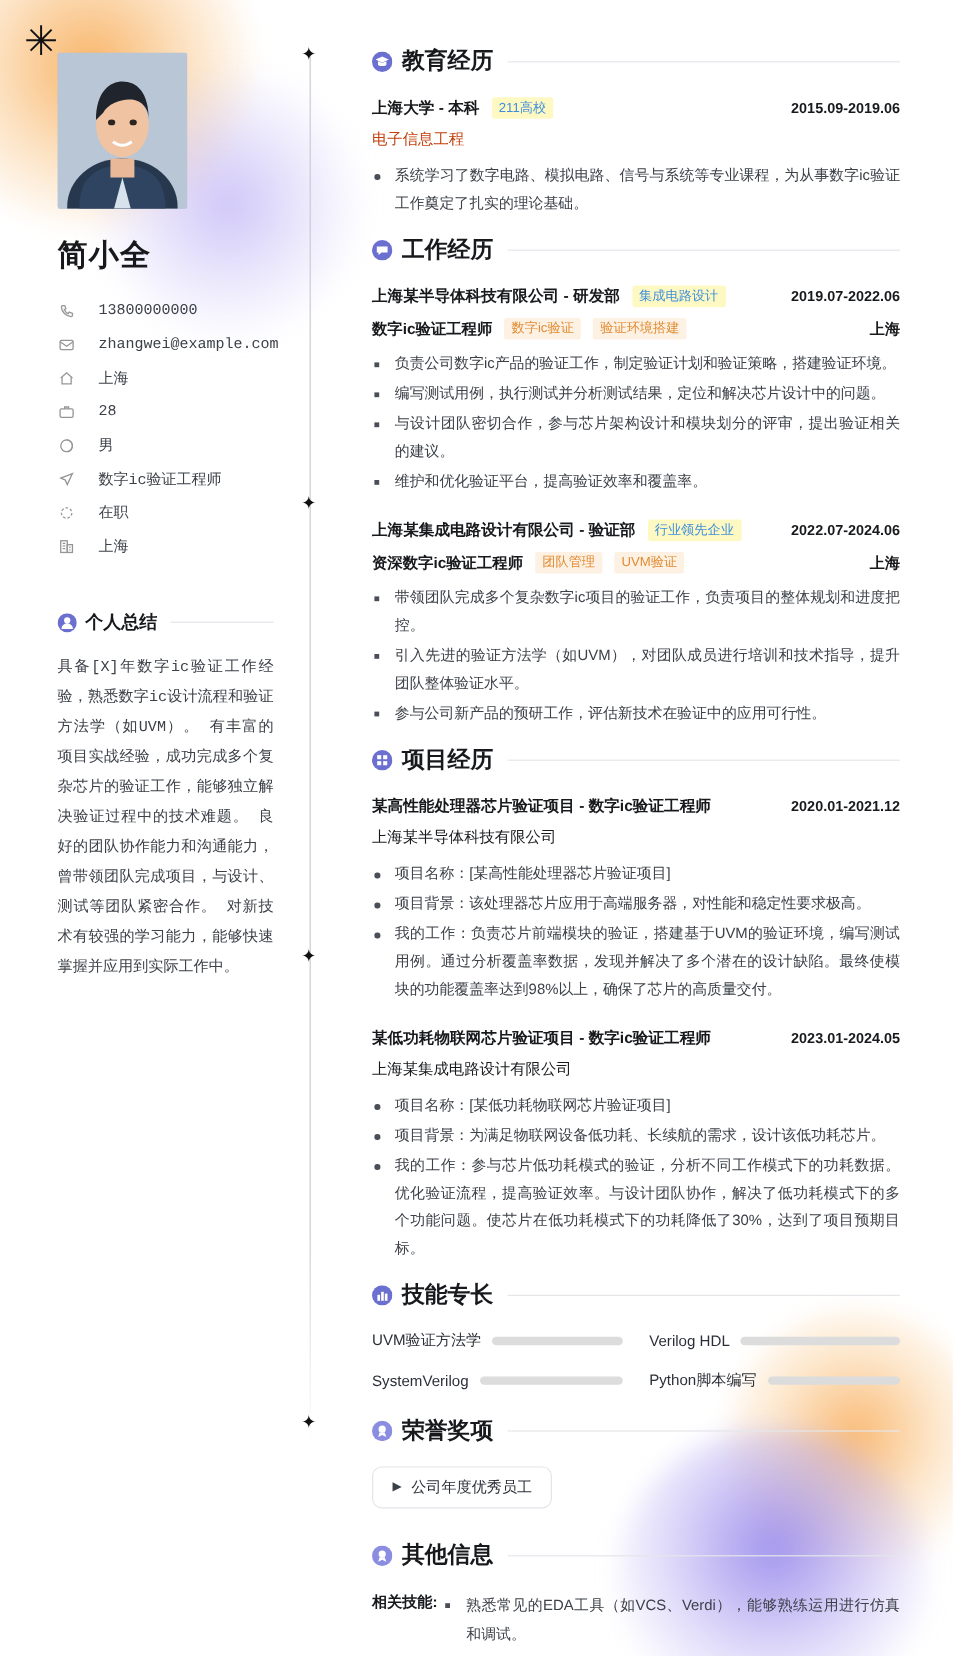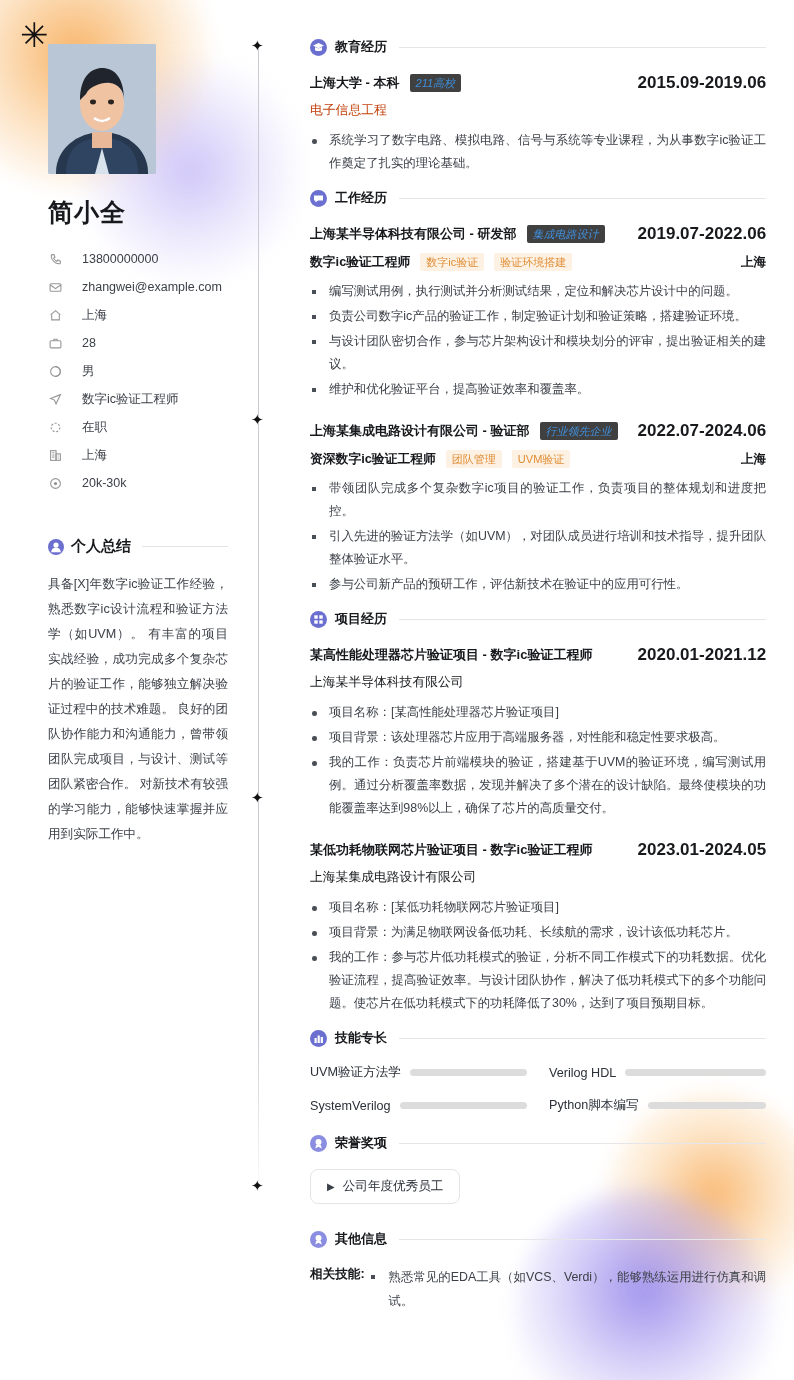--- a/index.html
+++ b/index.html
@@ -49,20 +49,21 @@
   }
 
   
   .page { position: relative; width: 794px; height: 1380px; z-index: 2; display: flex; }
 
   
   .sidebar {
     width: 258px; flex: 0 0 258px;
     padding: 44px 30px 0 48px;
     position: relative;
+    font-family: Liberation Mono, monospace;
   }
   .photo {
     width: 108px; height: 130px;
     border-radius: 2px;
     overflow: hidden;
     position: relative;
     background: #b8c4d4;
   }
   .photo svg { display: block; width: 100%; height: 100%; }
 
@@ -104,42 +105,42 @@
   }
   .spark { position: absolute; left: 251px; z-index: 4; color: #111; font-size: 15px; line-height: 1; }
 
   
   .main {
     flex: 1; padding: 38px 44px 0 52px;
   }
   .sec { margin-bottom: 4px; }
   .sec-head { display: flex; align-items: center; gap: 8px; margin-bottom: 17px; }
   .sec-head .badge { width: 17px; height: 17px; flex: 0 0 17px; }
-  .sec-head .title { font-size: 13px; font-weight: 700; color: #17191c; white-space: nowrap; }
+  .sec-head .title { font-size: 19px; font-weight: 700; color: #17191c; white-space: nowrap; }
   .sec-head .rule { flex: 1; height: 1px; background: #e4e6ea; margin-left: 4px; }
 
   .entry { margin-bottom: 20px; }
   .entry:last-child { margin-bottom: 14px; }
 
   .ln { display: flex; align-items: center; gap: 10px; margin-bottom: 9px; justify-content: flex-end; }
   .ln .grow { flex: 1; }
   .org { font-size: 13px; font-weight: 700; color: #17191c; white-space: nowrap; }
-  .date { font-size: 17px; font-weight: 700; color: #17191c; white-space: nowrap; }
+  .date { font-size: 12px; font-weight: 700; color: #17191c; white-space: nowrap; }
   .loc { font-size: 12.6px; font-weight: 700; color: #17191c; white-space: nowrap; }
   .role { font-size: 12.8px; font-weight: 700; color: #17191c; white-space: nowrap; }
   .major { font-size: 12.8px; font-weight: 400; color: #c2410c; margin-bottom: 10px; }
   .subcorp { font-size: 12.8px; font-weight: 400; color: #17191c; margin-bottom: 10px; }
 
   .tag {
     display: inline-block;
     font-size: 11px; line-height: 16px;
     padding: 1px 6px; border-radius: 2px;
     white-space: nowrap;
   }
-  .tag-blue { background: #404040; color: #3f8fdc; font-style: italic; }
+  .tag-blue { background: #fef9c3; color: #3f8fdc; }
   .tag-orange { background: #fdf1e3; color: #e08c33; }
 
   ul.blts { list-style: none; }
   ul.blts li {
     position: relative;
     padding-left: 19px;
     font-size: 12.4px; line-height: 23px; color: #3c4148;
     margin-bottom: 2px;
     text-align: justify;
   }
@@ -275,29 +276,20 @@
       <div class="contact-row">
         <span class="ico">
             <svg viewBox="0 0 24 24" fill="none" stroke="#555" stroke-width="2">
               <rect x="3" y="3" width="10" height="18"></rect>
               <rect x="13" y="9" width="8" height="12"></rect>
               <path d="M6 7h4M6 11h4M6 15h4M16 13h2M16 17h2"></path>
             </svg>
           </span>
         <span class="txt">上海</span>
       </div>
-      <div class="contact-row">
-        <span class="ico">
-            <svg viewBox="0 0 24 24" fill="none" stroke="#555" stroke-width="2">
-              <circle cx="12" cy="12" r="9"></circle>
-              <circle cx="12" cy="12" r="3" fill="#555" stroke="none"></circle>
-            </svg>
-          </span>
-        <span class="txt">20k-30k</span>
-      </div>
     </div>
 
     <div class="side-sec-head">
       <span class="dot">
         <svg viewBox="0 0 16 16">
             <circle cx="8" cy="8" r="8" fill="#6b6fd0"></circle>
             <circle cx="8" cy="6" r="2.6" fill="#fff"></circle>
             <path d="M3.2 13.2a4.8 4.8 0 019.6 0z" fill="#fff"></path>
           </svg>
       </span>
@@ -362,22 +354,22 @@
           <span class="date">2019.07-2022.06</span>
         </div>
         <div class="ln">
           <span class="role">数字ic验证工程师</span>
           <span class="tag tag-orange">数字ic验证</span>
           <span class="tag tag-orange">验证环境搭建</span>
           <span class="grow"></span>
           <span class="loc">上海</span>
         </div>
         <ul class="blts">
+          <li>负责公司数字ic产品的验证工作，制定验证计划和验证策略，搭建验证环境。</li>
           <li>编写测试用例，执行测试并分析测试结果，定位和解决芯片设计中的问题。</li>
-          <li>负责公司数字ic产品的验证工作，制定验证计划和验证策略，搭建验证环境。</li>
           <li>与设计团队密切合作，参与芯片架构设计和模块划分的评审，提出验证相关的建议。</li>
           <li>维护和优化验证平台，提高验证效率和覆盖率。</li>
         </ul>
       </div>
 
       <div class="entry">
         <div class="ln">
           <span class="org">上海某集成电路设计有限公司 - 验证部</span>
           <span class="tag tag-blue">行业领先企业</span>
           <span class="grow"></span>

